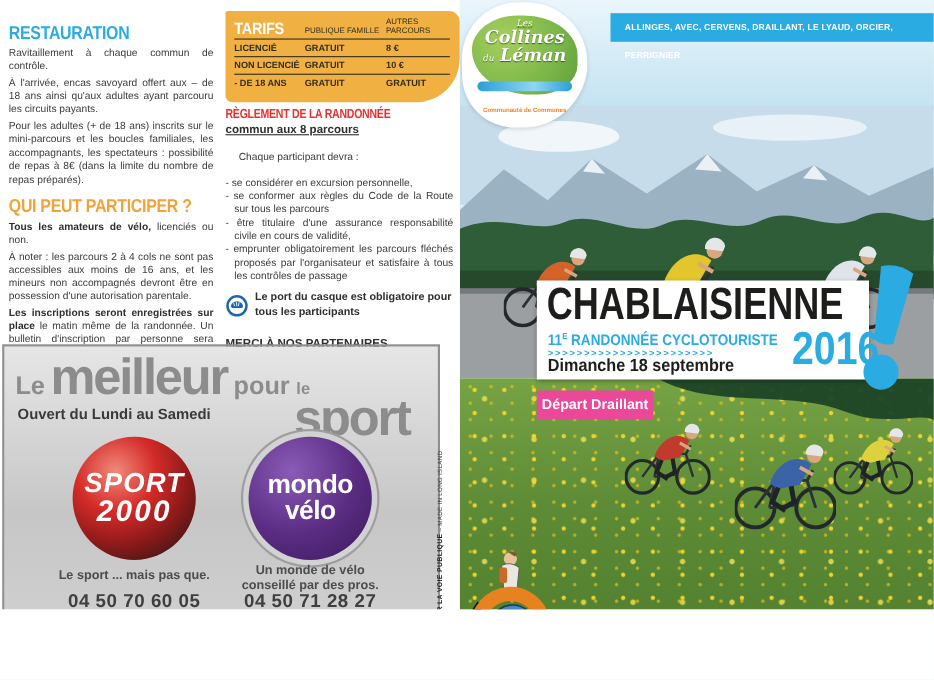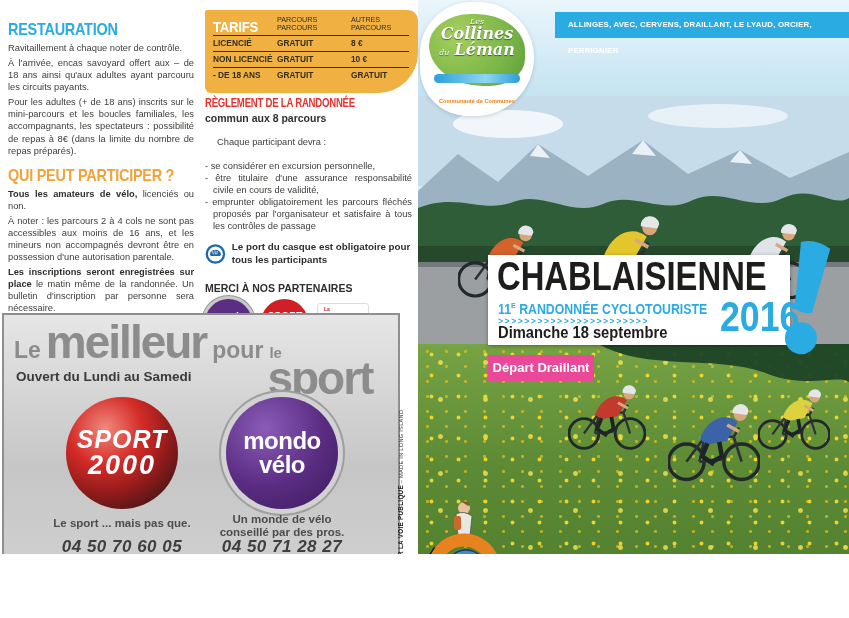--- a/index.html
+++ b/index.html
@@ -10,21 +10,21 @@
   .s92{transform:scaleX(.92);} .s88{transform:scaleX(.88);} .s85{transform:scaleX(.85);} .s80{transform:scaleX(.80);}
 
   
   .col1{left:8px;top:20px;width:186px;}
   .col2{left:205px;top:96px;width:207px;}
   h2{margin:0 0 2px 0;font-size:17px;font-weight:bold;letter-spacing:-.3px;white-space:nowrap;}
   .h-blue{color:#2aabe2;} .h-orange{color:#f2a237;} .h-red{color:#e7312c;}
   .body-t{font-size:9.3px;line-height:1.3;text-align:justify;margin:0 0 3px 0;}
   .body-t b{color:#2f2f2d;}
   .hang{padding-left:8px;text-indent:-8px;margin:0;}
-  .sub-b{font-size:10.5px;font-weight:bold;margin:0 0 1px 0;color:#2f2f2d;}
+  .sub-b{font-size:10.5px;font-weight:bold;margin:0 0 1px 0;color:#2f2f2d;text-decoration:underline;}
 
   
   .tarifs{left:205px;top:10px;width:213px;height:83px;background:#f0b042;
           border-radius:2px 10px 40px 6px;padding:6px 0 0 8px;box-sizing:border-box;}
   .tgrid{display:grid;grid-template-columns:64px 74px 64px;align-items:end;}
   .tarifs .tt{font-size:15px;font-weight:bold;color:#fff;letter-spacing:-.3px;}
   .tarifs .th{font-size:7.2px;font-weight:normal;color:#332d1d;line-height:1.15;padding-bottom:2px;}
   .trow{display:grid;grid-template-columns:64px 74px 64px;border-top:1px solid #332d1d;
         width:196px;font-size:8.3px;font-weight:bold;color:#332d1d;padding:2.5px 0;}
 
@@ -58,21 +58,21 @@
   .ad-lesport .w5{font-size:46px;letter-spacing:-2px;line-height:.85;}
   .ad-open{position:absolute;left:12px;top:54px;font-size:13.5px;font-weight:bold;color:#3a3a3a;}
   .sphere{position:absolute;width:112px;height:112px;border-radius:50%;display:flex;flex-direction:column;
           align-items:center;justify-content:center;color:#fff;font-weight:bold;line-height:1;}
   .sp-red{left:62px;top:82px;background:radial-gradient(circle at 35% 28%,#f08a7c 0%,#d42b28 34%,#8c1a1a 62%,#141414 100%);font-style:italic;}
   .sp-red .n1{font-size:25px;letter-spacing:1px;} .sp-red .n2{font-size:27px;letter-spacing:2px;}
   .sp-purple{left:222px;top:82px;background:radial-gradient(circle at 35% 28%,#8a5cb8 0%,#5b2d83 52%,#3a1a5c 100%);
              box-shadow:0 0 0 5px #d2d2d2,0 0 0 7px #9e9e9e;letter-spacing:-.5px;}
   .sp-purple .n1{font-size:24px;} .sp-purple .n2{font-size:24px;}
   .sp-cap{position:absolute;width:150px;text-align:center;font-weight:bold;color:#4c4c4c;font-size:11.5px;line-height:1.15;}
-  .sp-phone{position:absolute;width:150px;text-align:center;font-weight:bold;color:#3f3f3f;font-size:17px;letter-spacing:.5px;font-style:italic;}
+  .sp-phone{position:absolute;width:150px;text-align:center;font-weight:bold;color:#3f3f3f;font-size:17px;letter-spacing:.5px;}
   .anthy{position:absolute;left:4px;right:4px;bottom:4px;height:30px;background:#fff;
          display:flex;align-items:center;justify-content:center;gap:10px;}
   .anthy .city{font-size:23px;font-weight:900;color:#111;letter-spacing:-.5px;}
   .anthy .entre{font-size:17px;font-weight:bold;color:#222;}
   .mcdo{display:flex;flex-direction:column;align-items:center;line-height:1;}
   .mcdo .m{color:#f5c400;font-size:26px;font-weight:900;line-height:.8;}
   .mcdo .cap{font-size:4.5px;color:#c79a00;font-weight:bold;}
   .anthy .amp{font-size:19px;font-weight:900;color:#111;}
   .carrefour{display:flex;flex-direction:column;align-items:center;line-height:1;}
   .carrefour .cap{font-size:7px;color:#1a3f94;font-weight:bold;margin-top:1px;}
@@ -145,38 +145,38 @@
            align-items:center;justify-content:flex-end;}
   .crt-box .t{font-size:6.5px;font-weight:bold;color:#222;line-height:1.3;}
 </style>
 </head>
 <body>
 
 <div id="page">
 
   <div class="abs col1">
     <h2 class="h-blue"><span class="scx s85">RESTAURATION</span></h2>
-    <p class="body-t">Ravitaillement à chaque noter de contrôle.</p>
+    <p class="body-t">Ravitaillement à chaque commun de contrôle.</p>
     <p class="body-t">À l'arrivée, encas savoyard offert aux – de 18 ans ainsi qu'aux adultes ayant parcouru les circuits payants.</p>
     <p class="body-t">Pour les adultes (+ de 18 ans) inscrits sur le mini-parcours et les boucles familiales, les accompagnants, les spectateurs : possibilité de repas à 8€ (dans la limite du nombre de repas préparés).</p>
 
     <h2 class="h-orange" style="margin-top:9px;"><span class="scx s85">QUI PEUT PARTICIPER ?</span></h2>
     <p class="body-t"><b>Tous les amateurs de vélo,</b><span> licenciés ou non.</span></p>
     <p class="body-t">À noter : les parcours 2 à 4 cols ne sont pas accessibles aux moins de 16 ans, et les mineurs non accompagnés devront être en possession d'une autorisation parentale.</p>
     <p class="body-t"><b>Les inscriptions seront enregistrées sur place</b><span> le matin même de la randonnée. Un bulletin d'inscription par personne sera nécessaire.</span></p>
 
     <h2 class="h-red" style="margin-top:9px;"><span class="scx s85">HORAIRES DES DÉPARTS</span></h2>
     <p class="body-t" style="margin:0;"><b>Pour les grands parcours :</b><br><span>entre 7h30 et 8h30</span></p>
     <p class="body-t" style="margin:0;"><b>Mini-parcours et parcours famille :</b><br><span>entre 8h30 et 10h</span></p>
   </div>
 
   <div class="abs tarifs">
     <div class="tgrid">
       <span class="tt"><span class="scx s88">TARIFS</span></span>
-      <span class="th">PARCOURS PARCOURS</span>
+      <span class="th">PUBLIQUE FAMILLE</span>
       <span class="th">AUTRES PARCOURS</span>
     </div>
     <div class="trow">
       <span>LICENCIÉ</span>
         <span>GRATUIT</span>
         <span>8 €</span>
     </div>
     <div class="trow">
       <span>NON LICENCIÉ</span>
         <span>GRATUIT</span>
@@ -187,20 +187,21 @@
         <span>GRATUIT</span>
         <span>GRATUIT</span>
     </div>
   </div>
 
   <div class="abs col2">
     <h2 class="h-red" style="font-size:12px;"><span class="scx s80">RÈGLEMENT DE LA RANDONNÉE</span></h2>
     <p class="sub-b">commun aux 8 parcours</p>
     <p class="body-t" style="margin:12px;">Chaque participant devra :</p>
     <p class="body-t hang">- se considérer en excursion personnelle,</p>
+    <p class="body-t hang">- se conformer aux règles du Code de la Route sur tous les parcours</p>
     <p class="body-t hang">- être titulaire d'une assurance responsabilité civile en cours de validité,</p>
     <p class="body-t hang">- emprunter obligatoirement les parcours fléchés proposés par l'organisateur et satisfaire à tous les contrôles de passage</p>
 
     <div class="casque">
       <svg width="32" height="32" viewBox="0 0 32 32">
         <circle cx="16" cy="16" r="15" fill="#1d66ad"></circle>
         <circle cx="16" cy="16" r="11.5" fill="#fff"></circle>
         <path d="M7.5,17 a8.5,7.5 0 0 1 17,0 l-1.5,2 -14,0 Z" fill="#1d66ad"></path>
         <path d="M11,11.5 l2,5 M15,10.5 l1,6 M19,11 l-1,5.5" stroke="#fff" stroke-width="1.2" fill="none"></path>
       </svg>

